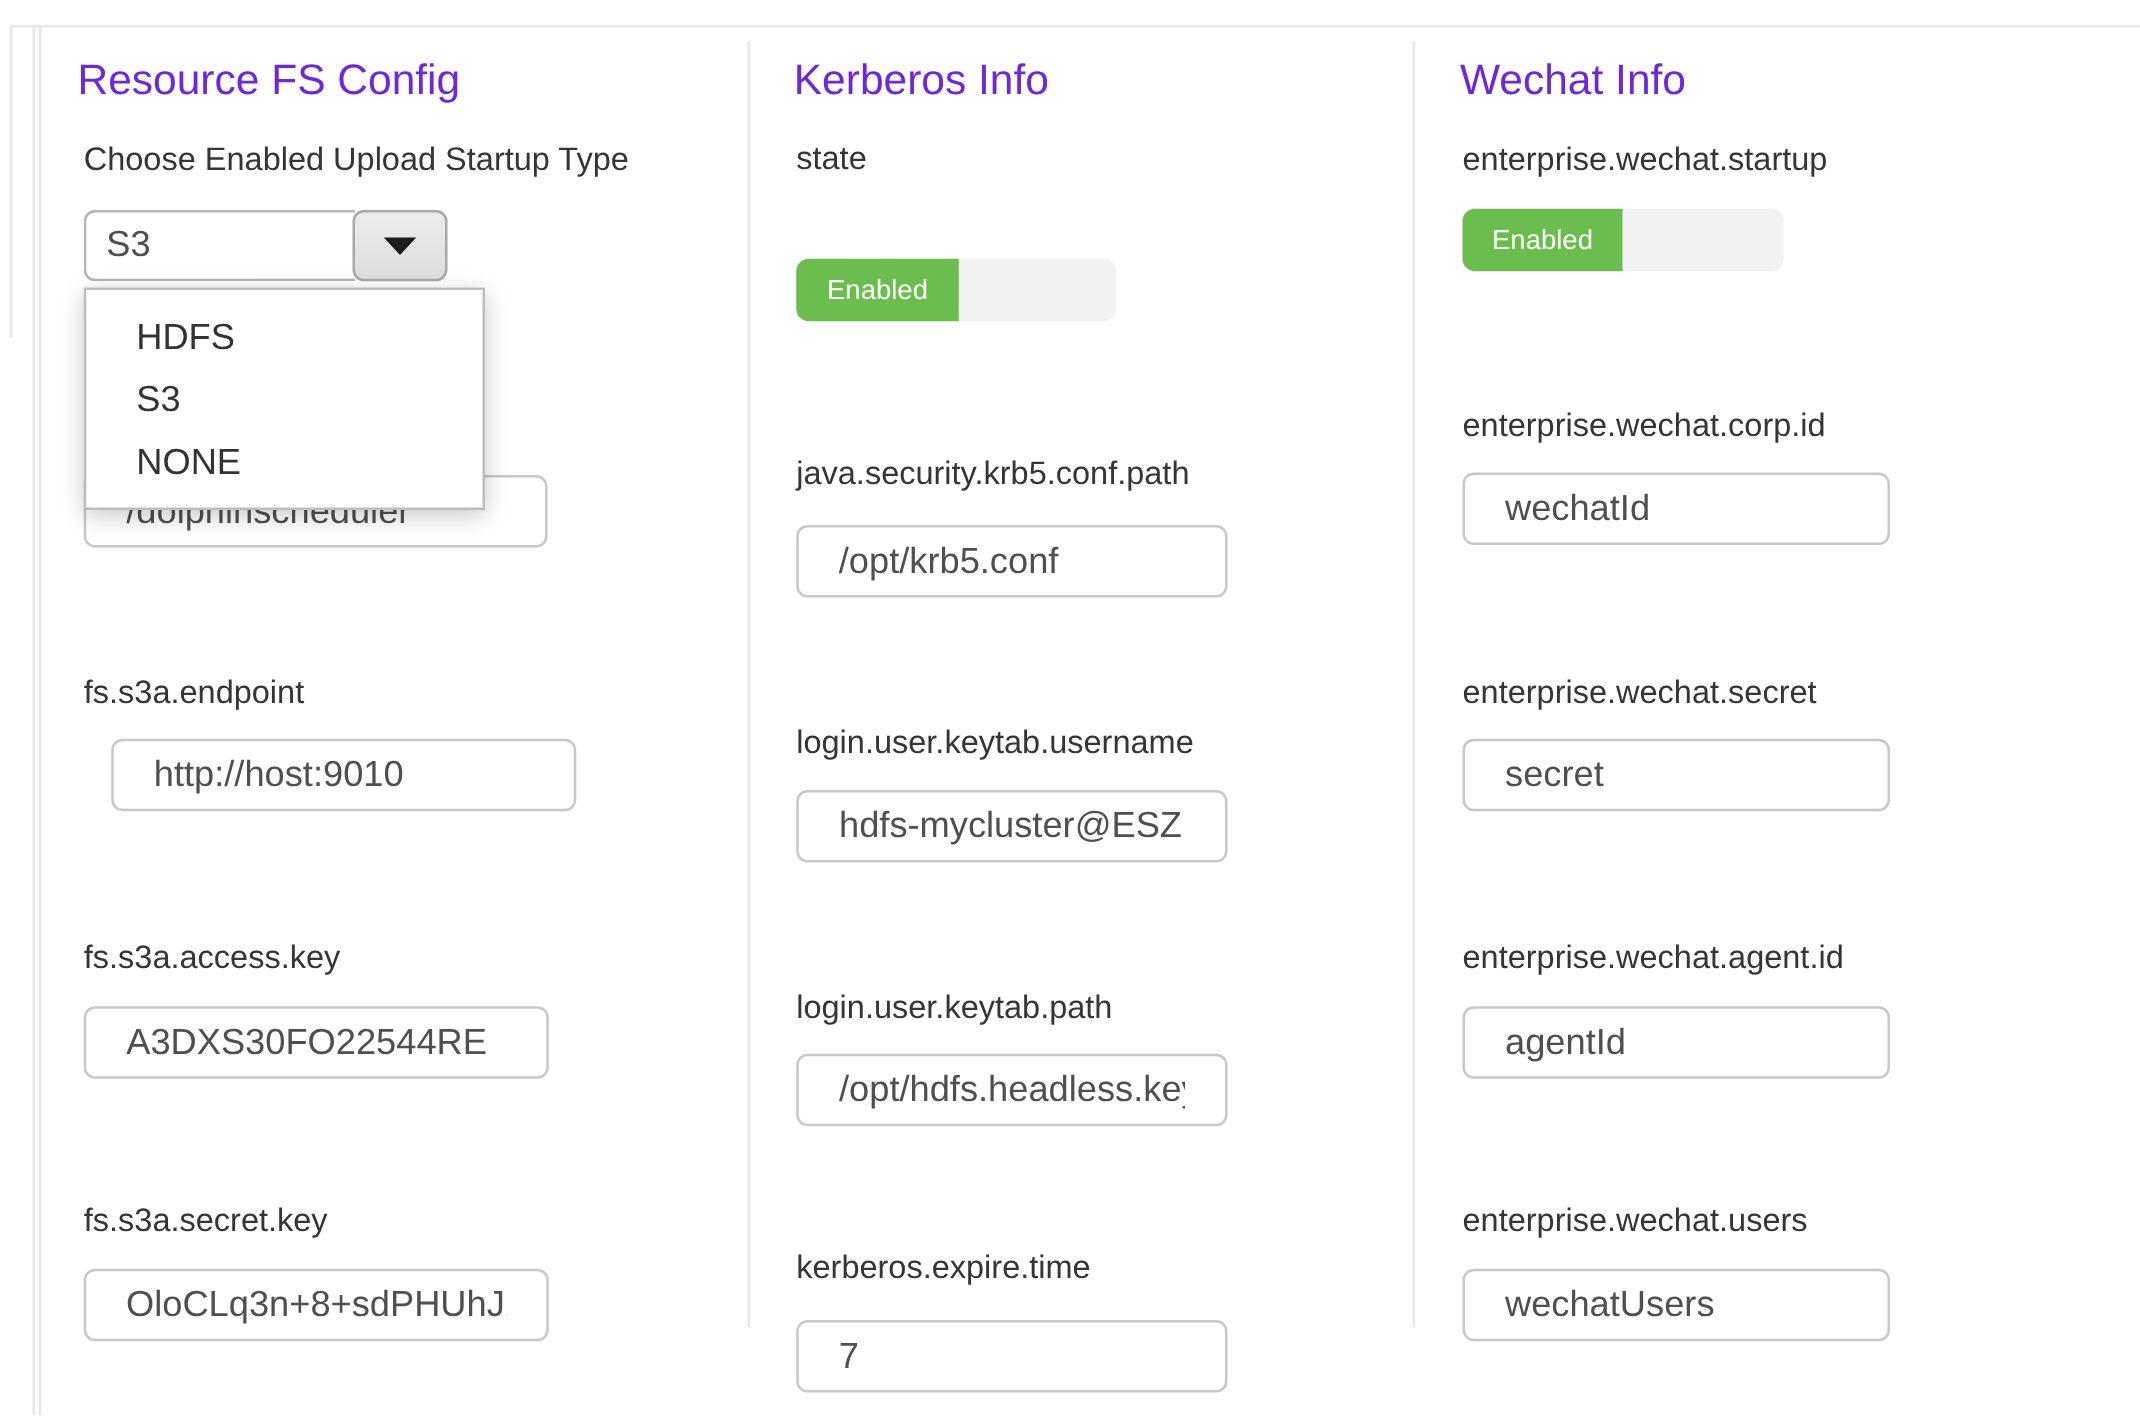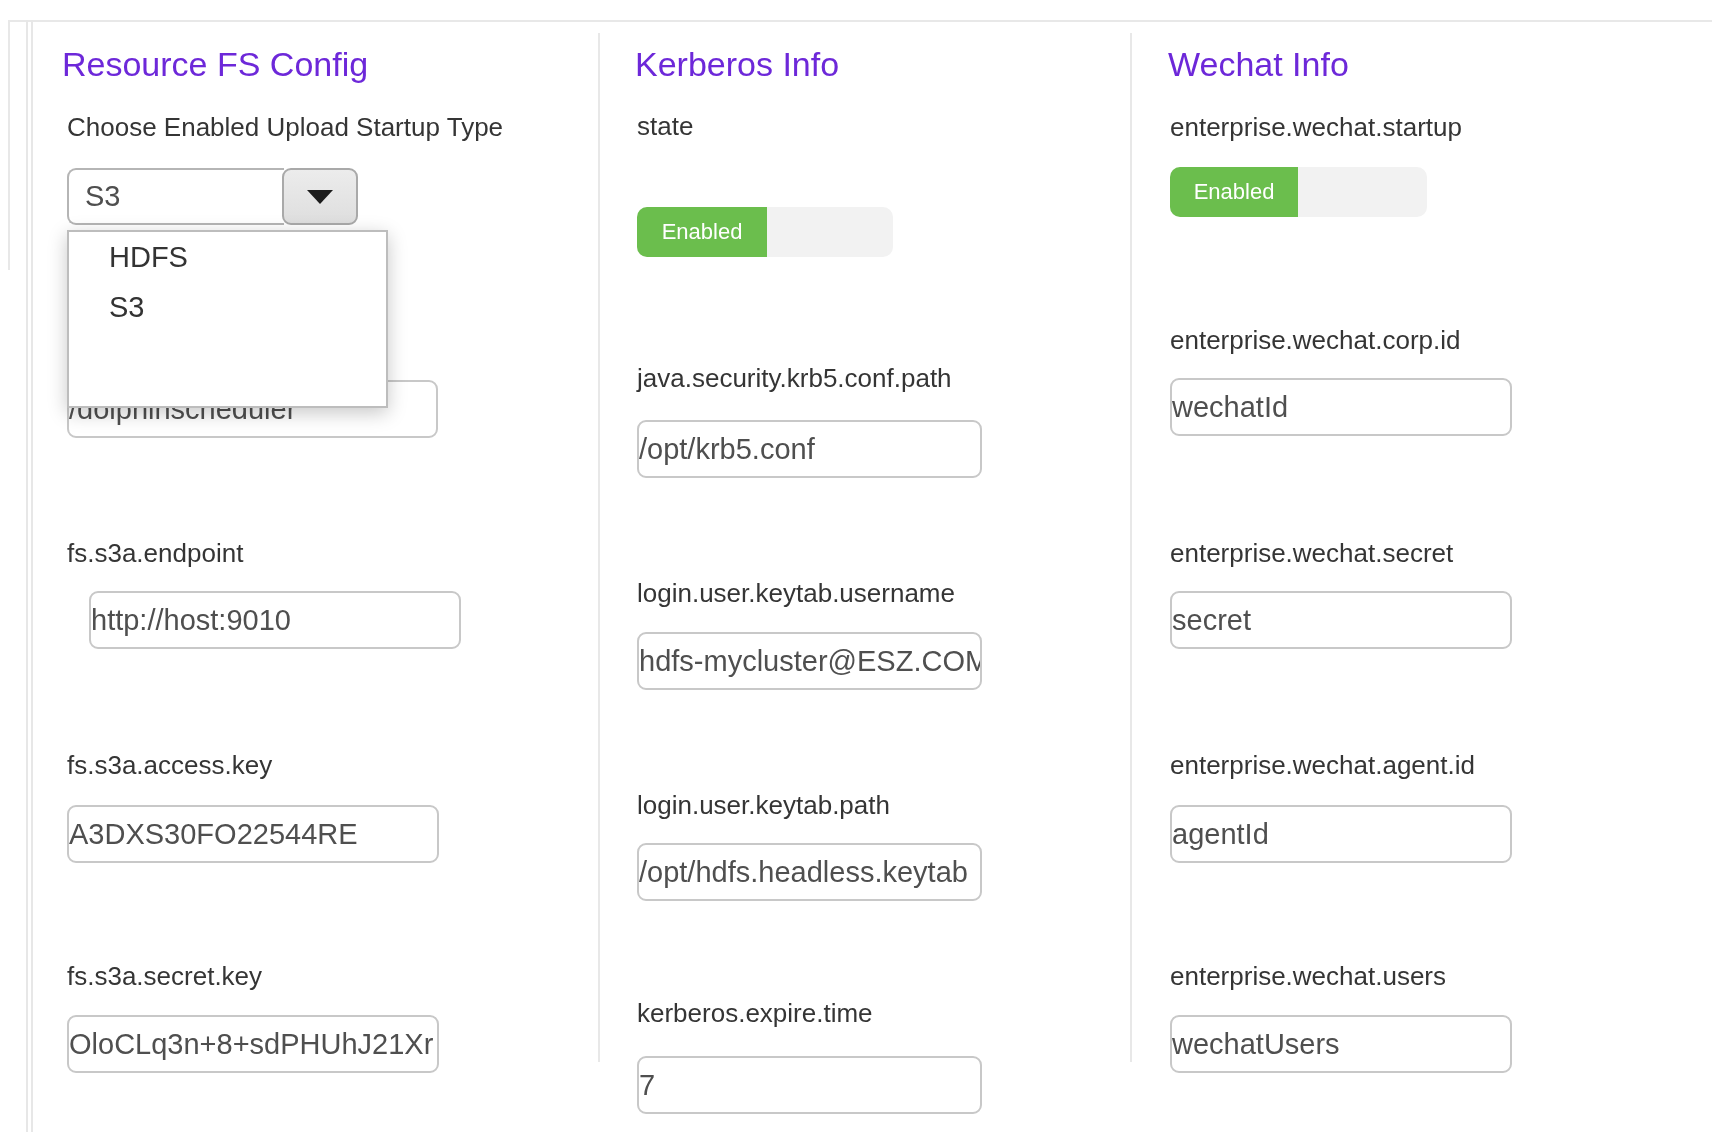--- a/index.html
+++ b/index.html
@@ -22,21 +22,21 @@
   .field-label {
     position:absolute; font-size:26px; line-height:30px; color:#353535;
     white-space:nowrap;
   }
   .field-label.two-line { white-space:normal; line-height:40px; }
   .field-label.two-line span { display:block; }
 
   .text-input {
     position:absolute; height:58px; border:2px solid #c8c8c8; border-radius:9px;
     background:#ffffff; font-family:"Liberation Sans", sans-serif;
-    font-size:29px; color:#4f4f4f; padding:0 0; outline:none;
+    font-size:29px; color:#4f4f4f; padding:0 32px; outline:none;
     white-space:nowrap; overflow:hidden;
   }
 
   
   .combo-text {
     position:absolute; left:67px; top:168px; width:217px; height:57px;
     border:2px solid #b5b5b5; border-radius:9px 0 0 9px; border-right:none;
     background:#fff; font-family:"Liberation Sans", sans-serif;
     font-size:29px; color:#4f4f4f; padding:0 16px; outline:none;
   }
@@ -47,21 +47,21 @@
     display:flex; align-items:center; justify-content:center; cursor:pointer;
   }
   .caret-down {
     width:0; height:0; border-left:13px solid transparent;
     border-right:13px solid transparent; border-top:14px solid #1c1c1c;
   }
 
   .dropdown-panel {
     position:absolute; left:67px; top:230px; width:321px; height:178px;
     background:#ffffff; border:2px solid #bdbdbd;
-    box-shadow:0 5px 18px rgba(0,0,0,0.22); z-index:3; 
+    box-shadow:0 5px 18px rgba(0,0,0,0.22); z-index:3; padding-top:13px;
   }
   .dropdown-item {
     height:50px; line-height:50px; padding-left:40px; font-size:29px;
     color:#333; cursor:pointer; white-space:nowrap;
   }
 
   .obscured-input { z-index:1; }
 
   
   .toggle {
@@ -94,20 +94,21 @@
     <input class="combo-text" type="text" value="S3" style="">
     <div class="combo-btn">
       <div class="caret-down"></div>
     </div>
 
     <input class="text-input obscured-input" type="text" style="left: 67px; top: 380px; width: 371px;" value="/dolphinscheduler">
 
     <div class="dropdown-panel">
       <div class="dropdown-item">HDFS</div>
       <div class="dropdown-item">S3</div>
+      <div class="dropdown-item">NONE</div>
     </div>
 
     <div class="field-label" style="left:67px; top:538px;">fs.s3a.endpoint</div>
     <input class="text-input" type="text" style="left: 67px; top: 591px; width: 372px; margin-left: 22px;" value="http://host:9010">
 
     <div class="field-label" style="left:67px; top:750px;">fs.s3a.access.key</div>
     <input class="text-input" type="text" style="left: 67px; top: 805px; width: 372px;" value="A3DXS30FO22544RE">
 
     <div class="field-label" style="left:67px; top:961px;">fs.s3a.secret.key</div>
     <input class="text-input" type="text" style="left: 67px; top: 1015px; width: 372px;" value="OloCLq3n+8+sdPHUhJ21Xr">

